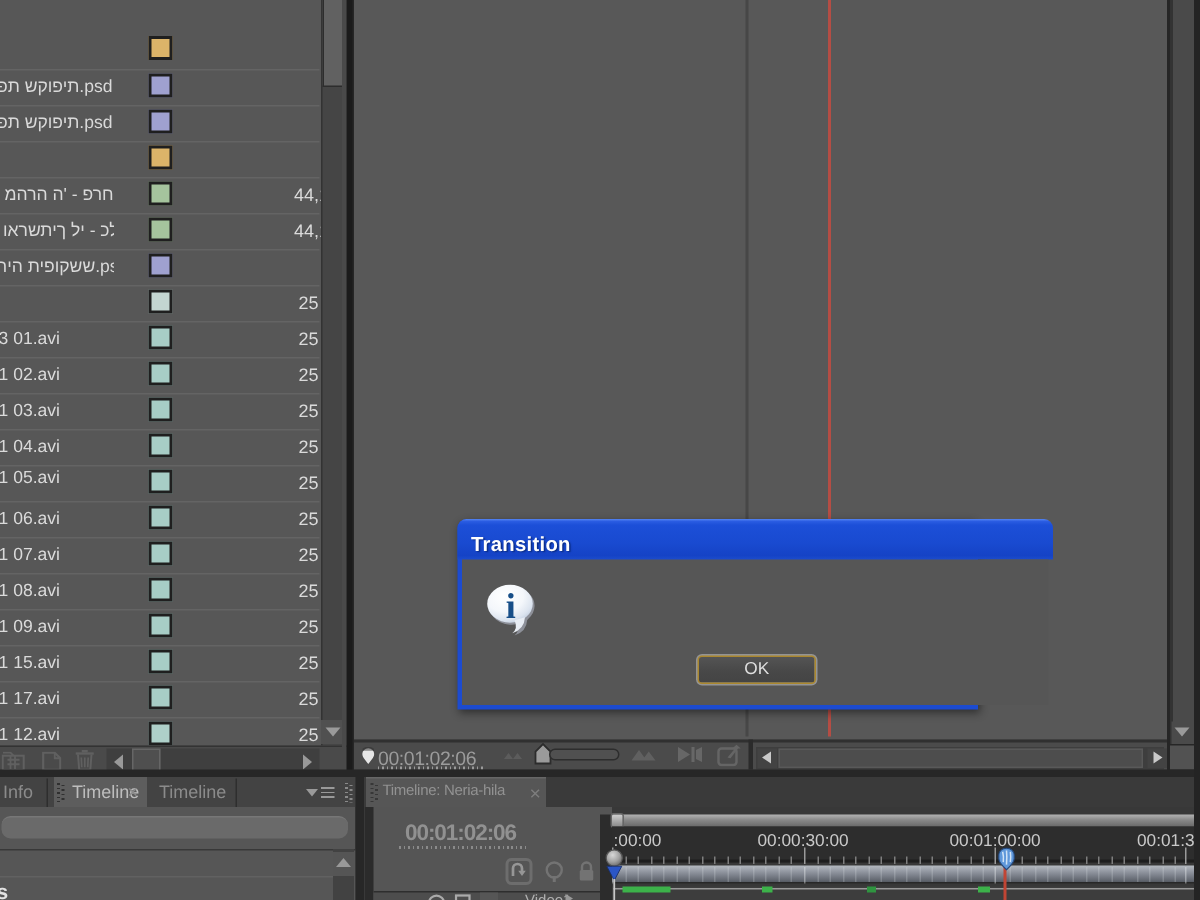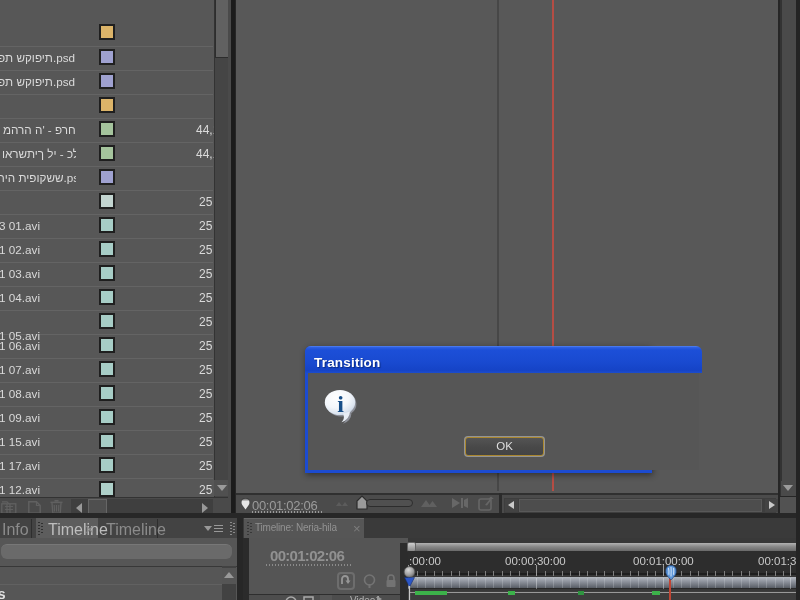--- a/index.html
+++ b/index.html
@@ -37,21 +37,21 @@
 #mon-hsb{left:504px;top:498px;width:272px;height:15px;background:#3e3e3e}
 
 #mon-vsb{left:780px;top:0;width:16px;height:496px;background:#4a4a4a;border-left:2px solid #333}
 #mon-corner{left:780px;top:497px;width:16px;height:16px;background:#525252}
 #rightedge{left:796px;top:0;width:4px;height:600px;background:#242424}
 
 #sepband{left:0;top:513px;width:800px;height:5px;background:#272727}
 
 #fxpanel{left:0;top:518px;width:237px;height:82px;background:#565656}
 #fxtabs{left:0;top:518px;width:237px;height:20px;background:#434343}
-.tabtxt{position:absolute;top:521px;font-size:16px;color:#8b8b8b}
+.tabtxt{position:absolute;top:521px;font-size:12px;color:#8b8b8b}
 #fxtab{left:36px;top:518px;width:62px;height:20px;background:#5d5d5d}
 #fxbox{left:1px;top:544px;width:231px;height:15px;background:#6a6a6a;border-radius:6px;border-top:1px solid #777}
 #fxlist{left:0;top:566px;width:237px;height:34px;background:#565656;border-top:1px solid #383838}
 #fx-sb{left:222px;top:566px;width:14px;height:34px;background:#424242}
 #fx-up{left:222px;top:568px;width:14px;height:16px;background:#555}
 #fx-bt{left:-7px;top:586px;font-size:14px;font-weight:bold;color:#e2e2e2;width:20px;overflow:hidden;display:block;height:14px}
 
 #bdiv{left:237px;top:518px;width:6px;height:82px;background:#272727}
 
 #tlpanel{left:243px;top:518px;width:553px;height:82px;background:#555}
@@ -155,21 +155,21 @@
       <div class="nameclip">
         <div class="nm" style="top:29px;right:1px"><bdo dir="ltr">פת שקופית.psd</bdo></div>
         <div class="nm" style="top:53px;right:1px"><bdo dir="ltr">פת שקופית.psd</bdo></div>
         <div class="nm" style="top:101px;left:3px"><bdo dir="ltr">מהרה ה' - פרחי</bdo></div>
         <div class="nm" style="top:125px;left:2px"><bdo dir="ltr">וארשתיך לי - כל</bdo></div>
         <div class="nm" style="top:149px;left:-6px"><bdo dir="ltr">נריה תיפוקשש.psd</bdo></div>
         <div class="nm" style="top:197px;right:36px"><bdo dir="ltr">3 01.avi</bdo></div>
         <div class="nm" style="top:221px;right:36px"><bdo dir="ltr">1 02.avi</bdo></div>
         <div class="nm" style="top:245px;right:36px"><bdo dir="ltr">1 03.avi</bdo></div>
         <div class="nm" style="top:269px;right:36px"><bdo dir="ltr">1 04.avi</bdo></div>
-        <div class="nm" style="top:307px;right:36px"><bdo dir="ltr">1 05.avi</bdo></div>
+        <div class="nm" style="top:290px;right:36px"><bdo dir="ltr">1 05.avi</bdo></div>
         <div class="nm" style="top:317px;right:36px"><bdo dir="ltr">1 06.avi</bdo></div>
         <div class="nm" style="top:341px;right:36px"><bdo dir="ltr">1 07.avi</bdo></div>
         <div class="nm" style="top:365px;right:36px"><bdo dir="ltr">1 08.avi</bdo></div>
         <div class="nm" style="top:389px;right:36px"><bdo dir="ltr">1 09.avi</bdo></div>
         <div class="nm" style="top:413px;right:36px"><bdo dir="ltr">1 15.avi</bdo></div>
         <div class="nm" style="top:437px;right:36px"><bdo dir="ltr">1 17.avi</bdo></div>
         <div class="nm" style="top:461px;right:36px"><bdo dir="ltr">1 12.avi</bdo></div>
       </div>
       <div class="numclip">
         <div class="num" style="top:101px;left:0px">44,100</div>

